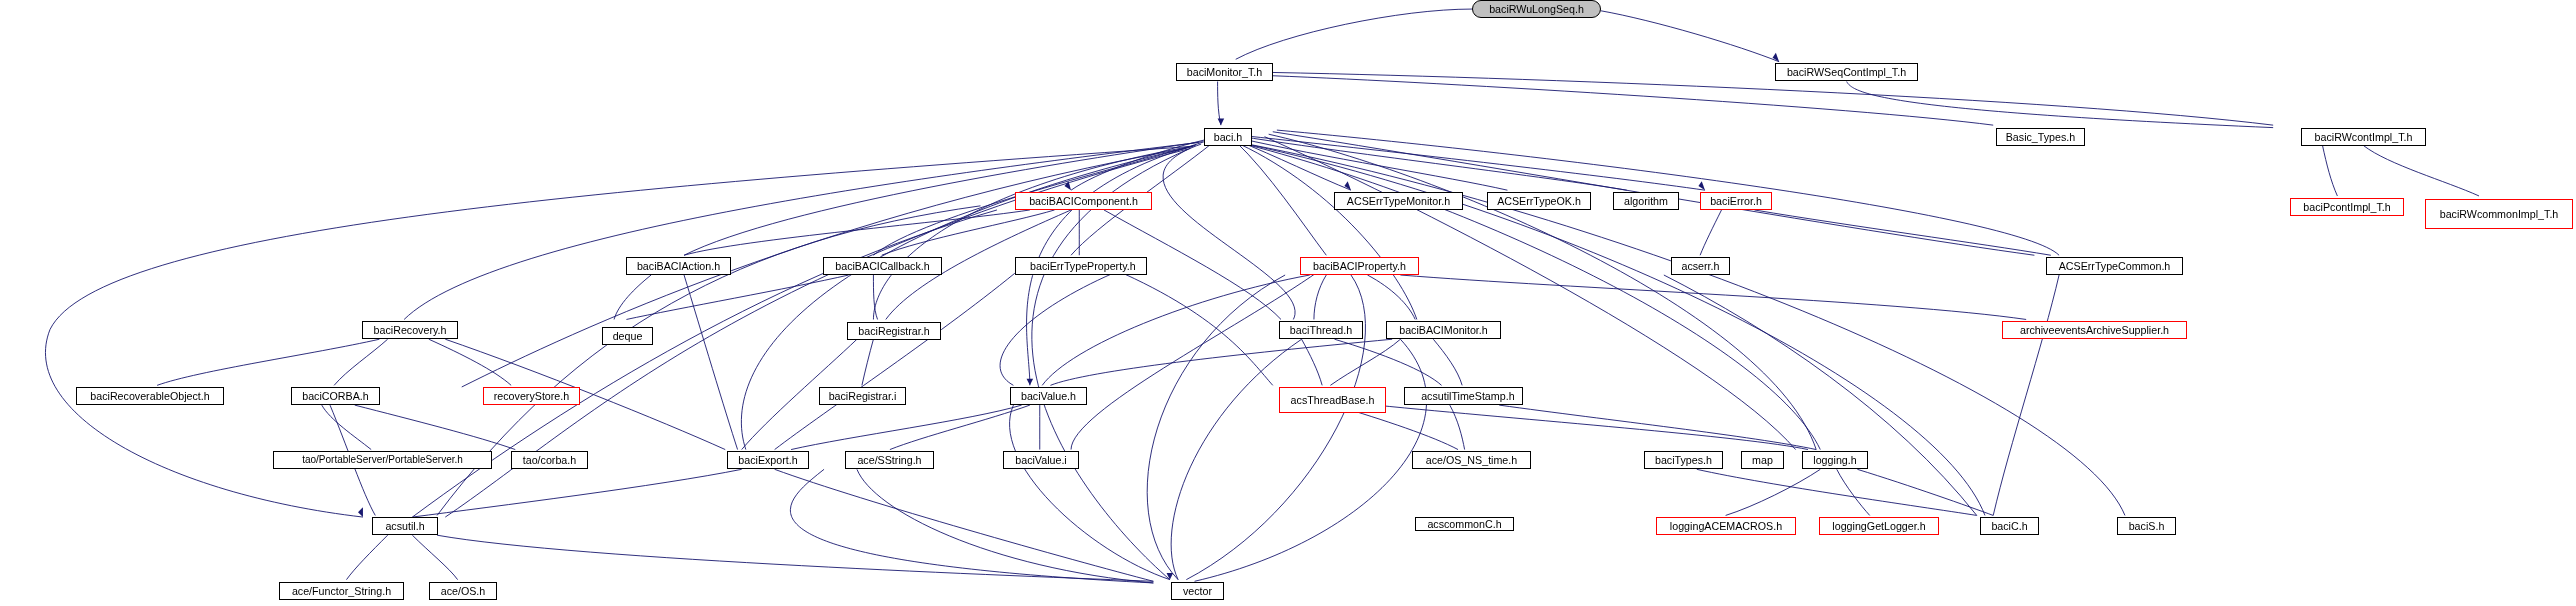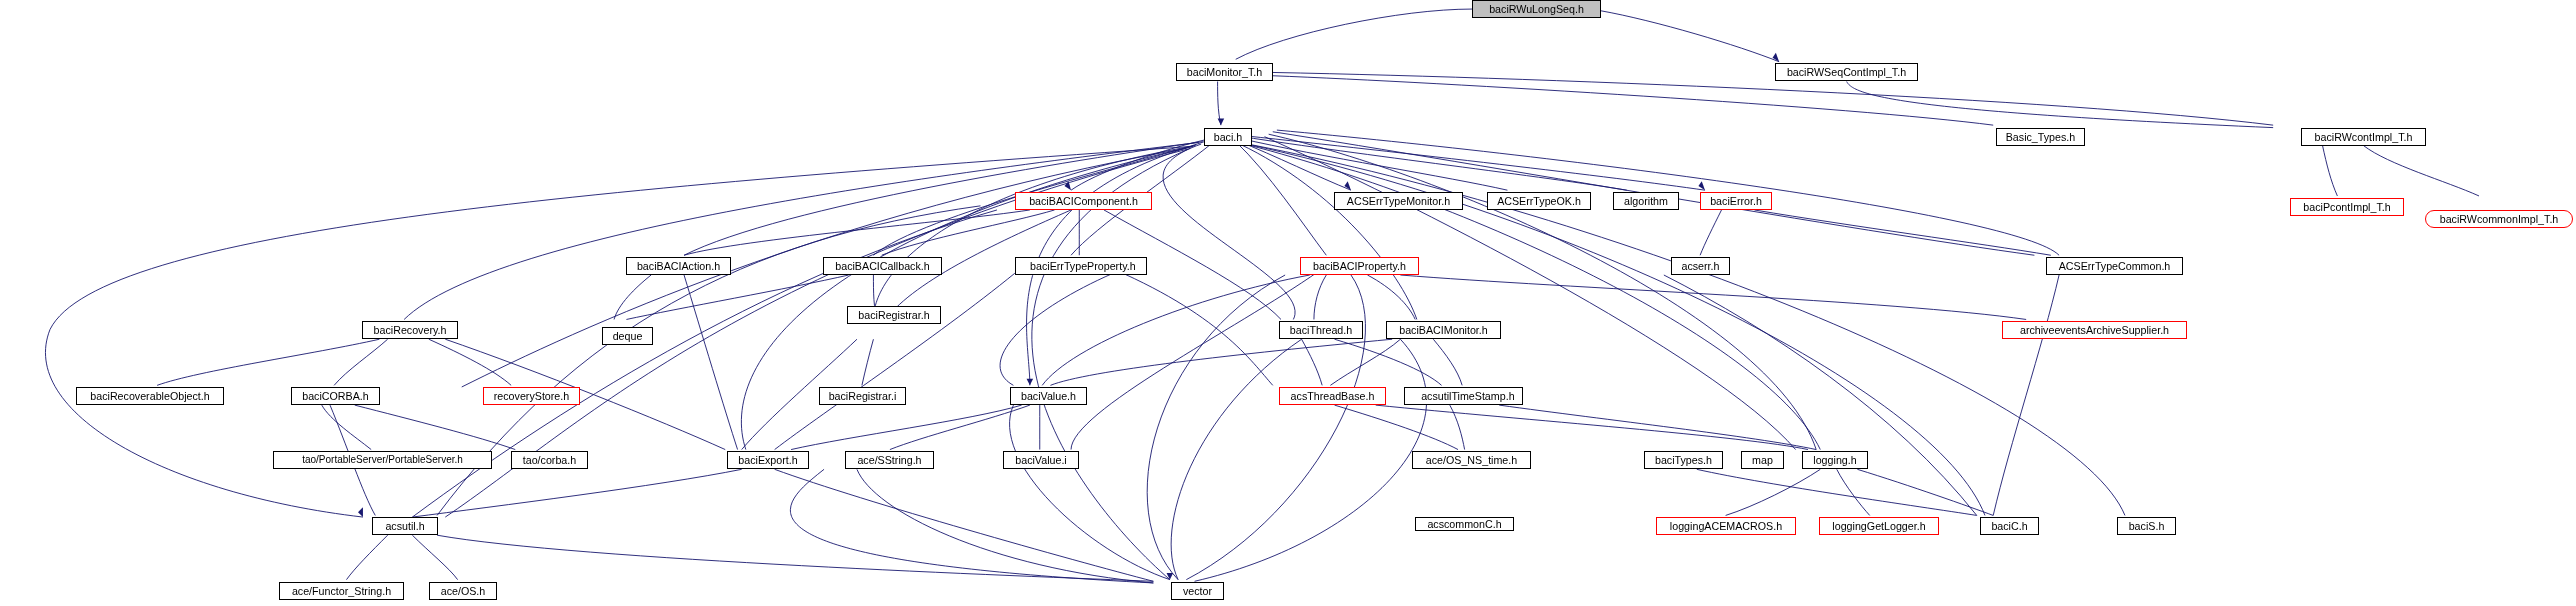--- a/index.html
+++ b/index.html
@@ -37,20 +37,21 @@
     line-height: 1;
     padding: 0 3.3px;
   }
   .node.red {
     border-color: #ff0000;
     color: #000000;
   }
   .node.gray {
     background: #c0c0c0;
     border-color: #000000;
+    border-radius: 9px;
   }
 </style>
 </head>
 <body>
 
 <div id="canvas">
 
   <svg class="edges" viewBox="0 0 3127 736">
     <g fill="none" stroke="#191970" stroke-width="1.1">
 
@@ -212,21 +213,21 @@
     </div>
   <div class="node" style="left:1613px; top:192px; width:66px; height:18px;">
       <span>algorithm</span>
     </div>
   <div class="node red" style="left:1700px; top:192px; width:72px; height:18px;">
       <span>baciError.h</span>
     </div>
   <div class="node red" style="left:2290px; top:198px; width:114px; height:18px;">
       <span>baciPcontImpl_T.h</span>
     </div>
-  <div class="node red" style="left:2425px; top:210px; width:148px; height:18px;border-radius:9px;">
+  <div class="node red" style="left:2425px; top:199px; width:148px; height:30px;">
       <span>baciRWcommonImpl_T.h</span>
     </div>
   <div class="node" style="left:626px; top:257px; width:105px; height:18px;">
       <span>baciBACIAction.h</span>
     </div>
   <div class="node" style="left:823px; top:257px; width:119px; height:18px;">
       <span>baciBACICallback.h</span>
     </div>
   <div class="node" style="left:1015px; top:257px; width:132px; height:18px;padding-left:7px;">
       <span>baciErrTypeProperty.h</span>
@@ -239,21 +240,21 @@
     </div>
   <div class="node" style="left:2046px; top:257px; width:137px; height:18px;">
       <span>ACSErrTypeCommon.h</span>
     </div>
   <div class="node" style="left:362px; top:321px; width:96px; height:18px;">
       <span>baciRecovery.h</span>
     </div>
   <div class="node" style="left:602px; top:321px; width:51px; height:18px;margin-top:6px;">
       <span>deque</span>
     </div>
-  <div class="node" style="left:847px; top:306px; width:94px; height:18px;text-align:center;">
+  <div class="node" style="left:847px; top:322px; width:94px; height:18px;text-align:center;">
       <span>baciRegistrar.h</span>
     </div>
   <div class="node" style="left:1279px; top:321px; width:84px; height:18px;">
       <span>baciThread.h</span>
     </div>
   <div class="node" style="left:1386px; top:321px; width:115px; height:18px;">
       <span>baciBACIMonitor.h</span>
     </div>
   <div class="node red" style="left:2002px; top:321px; width:185px; height:18px;">
       <span>archiveeventsArchiveSupplier.h</span>
@@ -263,21 +264,21 @@
     </div>
   <div class="node" style="left:291px; top:387px; width:89px; height:18px;">
       <span>baciCORBA.h</span>
     </div>
   <div class="node red" style="left:483px; top:387px; width:97px; height:18px;">
       <span>recoveryStore.h</span>
     </div>
   <div class="node" style="left:1010px; top:387px; width:77px; height:18px;">
       <span>baciValue.h</span>
     </div>
-  <div class="node red" style="left:1279px; top:387px; width:107px; height:18px;">
+  <div class="node red" style="left:1279px; top:387px; width:107px; height:26px;">
       <span>acsThreadBase.h</span>
     </div>
   <div class="node" style="left:1404px; top:387px; width:119px; height:18px;padding-left:12px;">
       <span>acsutilTimeStamp.h</span>
     </div>
   <div class="node" style="left:819px; top:387px; width:87px; height:18px;">
       <span>baciRegistrar.i</span>
     </div>
   <div class="node" style="left:273px; top:451px; width:219px; height:18px; font-size:10px;">
       <span>tao/PortableServer/PortableServer.h</span>

